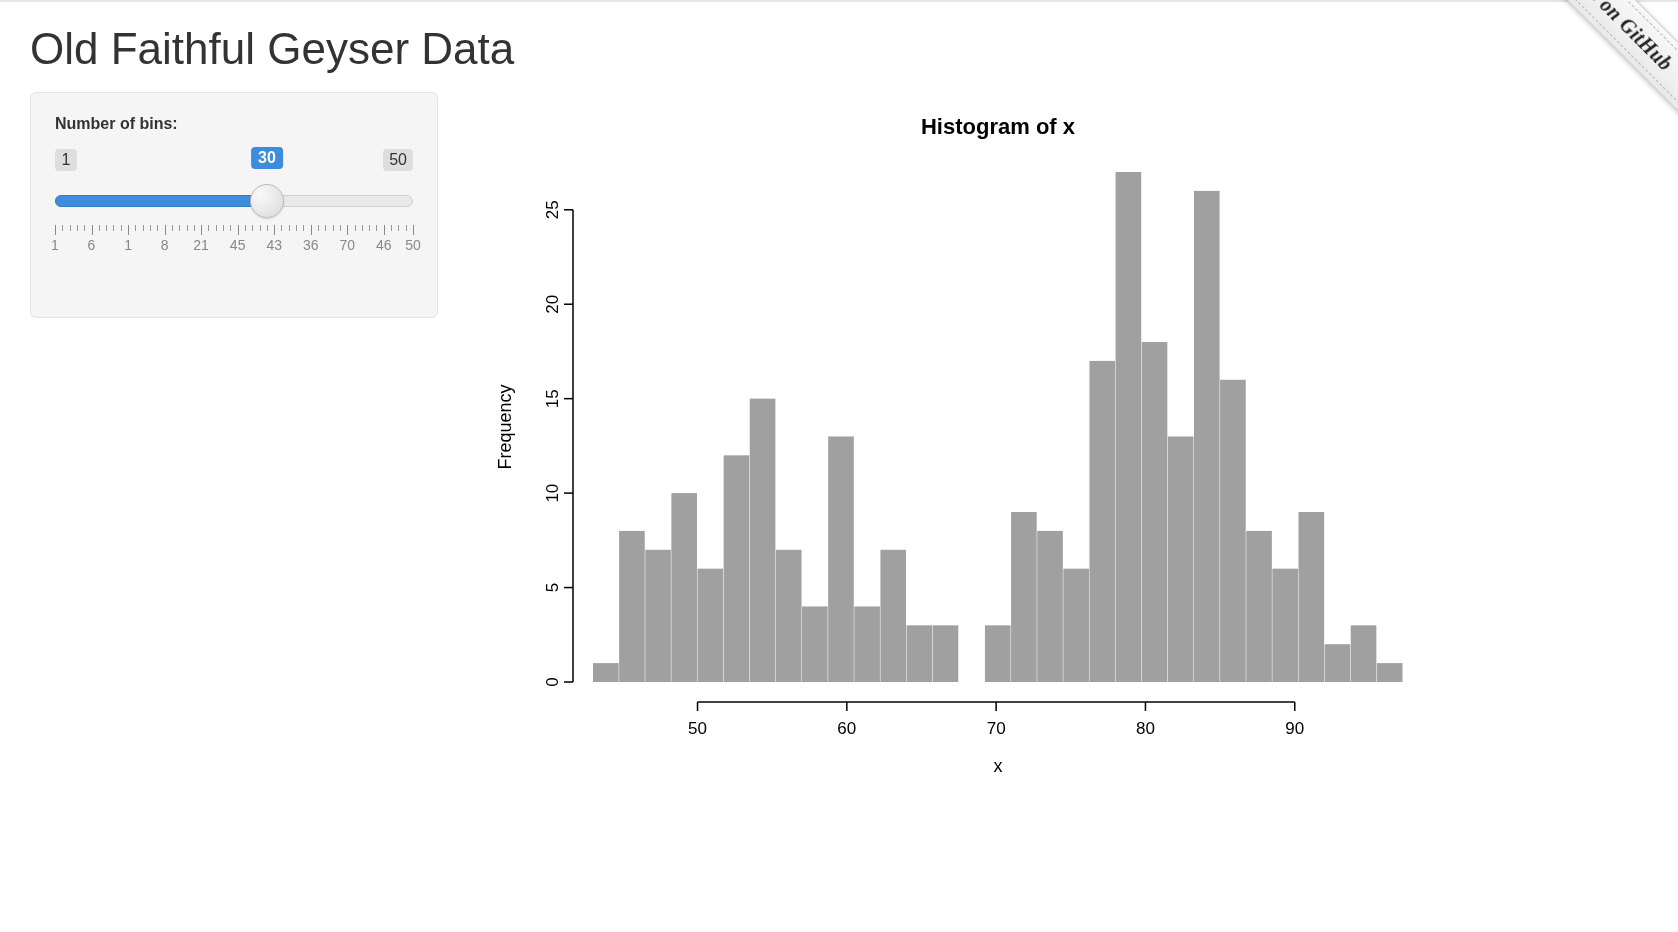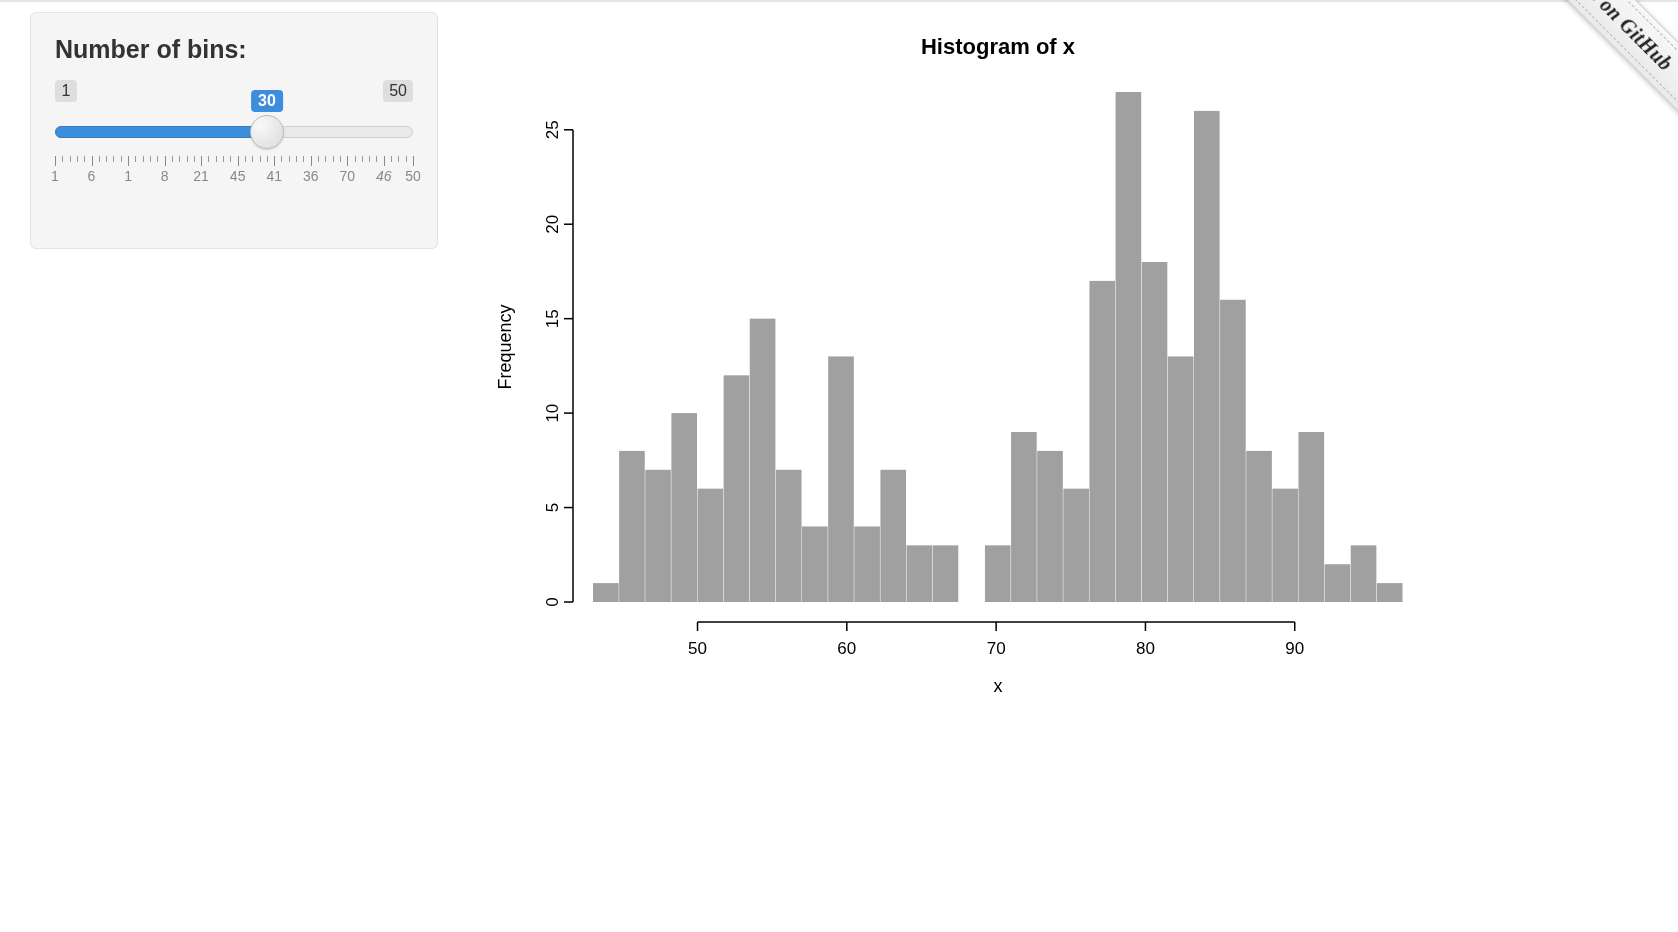--- a/index.html
+++ b/index.html
@@ -21,21 +21,21 @@
   .row { display: flex; gap: 40px; align-items: flex-start; }
   .sidebar {
     width: 408px;
     background: #f5f5f5;
     border: 1px solid #e3e3e3;
     border-radius: 6px;
     padding: 22px 24px 58px 24px;
   }
   .control-label {
     font-weight: 700;
-    font-size: 25px;
+    font-size: 16px;
     color: #333;
     display: block;
     margin-bottom: 14px;
   }
   .slider-endcaps { display: flex; justify-content: space-between; align-items: center; position: relative; height: 26px; margin-bottom: 10px; }
   .endcap {
     background: #dedede;
     color: #333;
     font-size: 16px;
     border-radius: 4px;
@@ -114,28 +114,29 @@
   .axis-label { font: 400 18px Helvetica, Arial, sans-serif; fill: #000; text-anchor: middle; }
   .bar { fill: #a0a0a0; }
   .axis-line { stroke: #000; stroke-width: 1.5; fill: none; }
 </style>
 </head>
 <body>
 
 <a class="github-ribbon"><span>Fork me on GitHub</span></a>
 
 <div class="container">
+  <h2 class="title">Old Faithful Geyser Data</h2>
   <div class="row">
 
     <form class="sidebar">
       <label class="control-label">Number of bins:</label>
       <div>
         <div class="slider-endcaps">
           <span class="endcap">1</span>
-          <span class="value-bubble" id="value-bubble" style="left: 59.184%; margin-top: 12px;">30</span>
+          <span class="value-bubble" id="value-bubble" style="left: 59.184%;">30</span>
           <span class="endcap">50</span>
         </div>
         <div class="slider-track-wrap">
           <div class="slider-track"></div>
           <div class="slider-fill" id="slider-fill" style="width: 59.184%;"></div>
           <div class="slider-handle" id="slider-handle" style="left: 59.184%;"></div>
         </div>
         <div class="slider-ticks" id="slider-ticks">
             <span class="tk major" style="left: 0%;"></span>
             <span class="tk" style="left: 2.04082%;"></span>
@@ -186,24 +187,24 @@
             <span class="tk" style="left: 93.8776%;"></span>
             <span class="tk" style="left: 95.9184%;"></span>
             <span class="tk" style="left: 97.9592%;"></span>
             <span class="tk major" style="left: 100%;"></span>
             <span class="lbl" style="left: 0%;">1</span>
             <span class="lbl" style="left: 10.2041%;">6</span>
             <span class="lbl" style="left: 20.4082%;">1</span>
             <span class="lbl" style="left: 30.6122%;">8</span>
             <span class="lbl" style="left: 40.8163%;">21</span>
             <span class="lbl" style="left: 51.0204%;">45</span>
-            <span class="lbl" style="left: 61.2245%;">41</span>
+            <span class="lbl" style="left: 61.2245%;">43</span>
             <span class="lbl" style="left: 71.4286%;">36</span>
             <span class="lbl" style="left: 81.6327%;">70</span>
-            <span class="lbl" style="left: 91.8367%; font-style: italic;">46</span>
+            <span class="lbl" style="left: 91.8367%;">46</span>
             <span class="lbl" style="left: 100%;">50</span>
           </div>
       </div>
     </form>
 
     <div class="main">
       <svg id="chart" width="950" height="700" viewBox="0 0 950 700">
         <text id="ct" class="chart-title" x="520" y="42">Histogram of x</text>
         <g id="bars">
             <rect class="bar" x="115" width="25.629032258064512" y="571.1111111111111" height="18.888888888888914"></rect>

